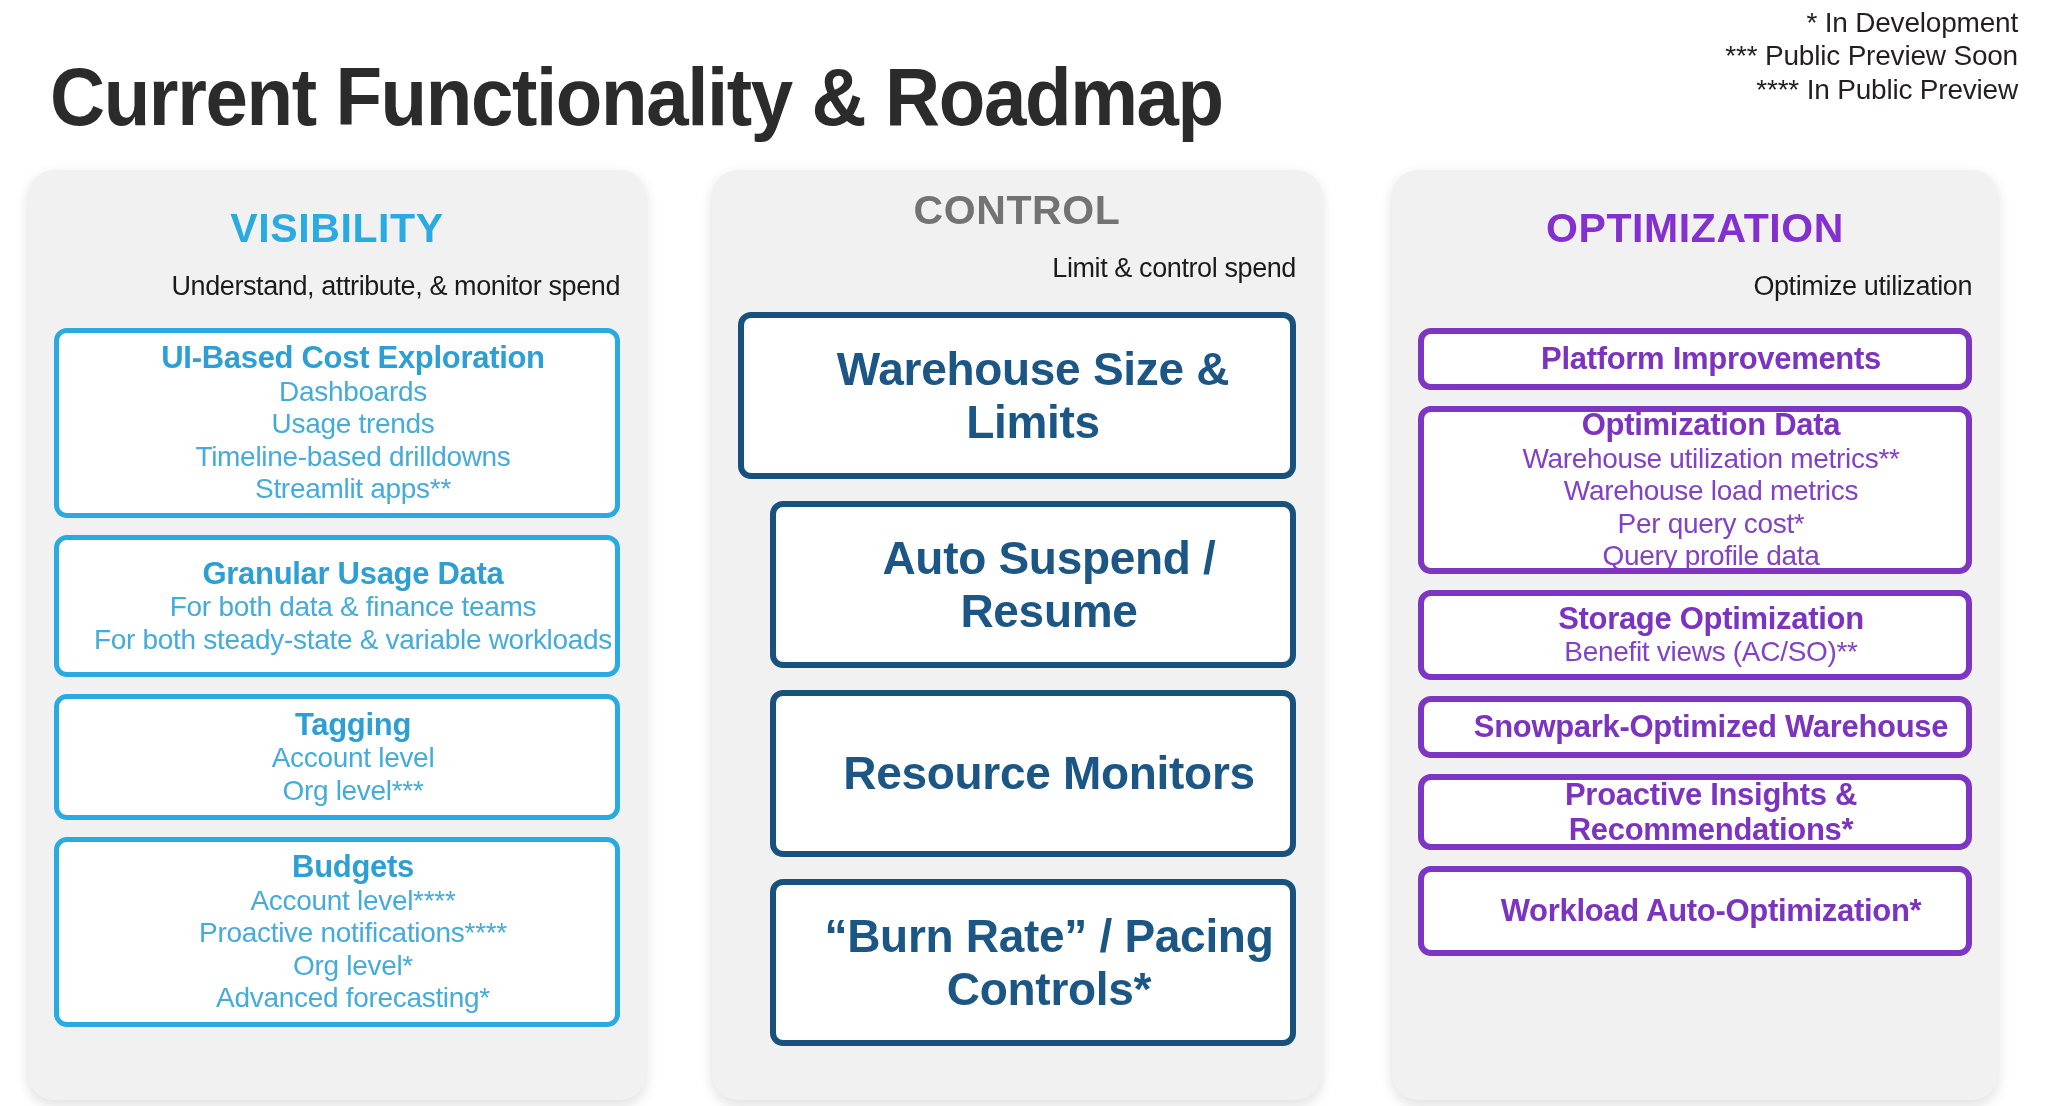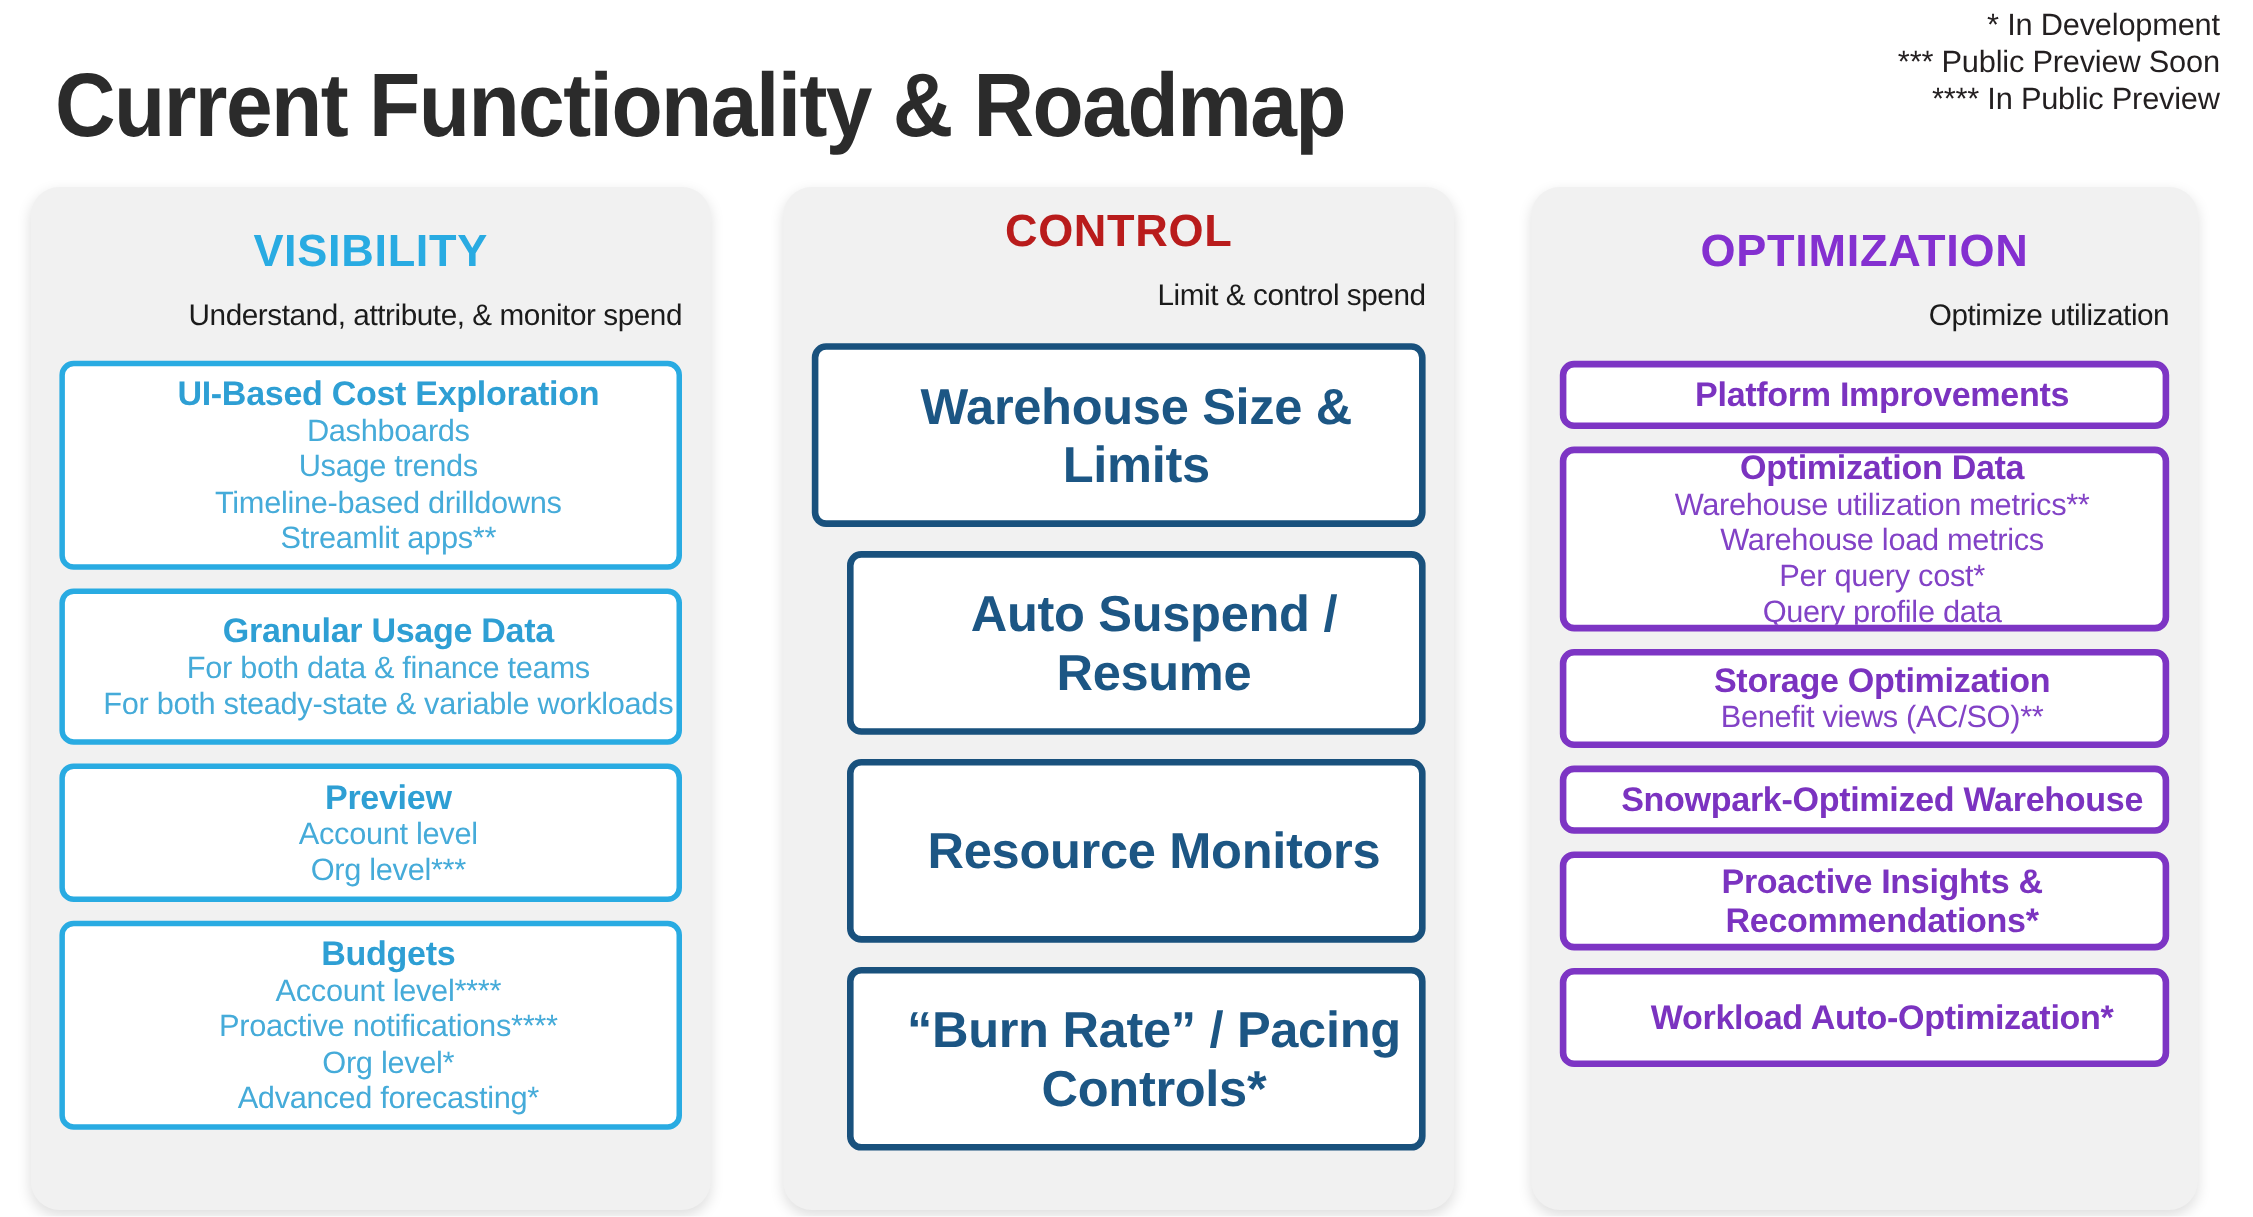--- a/index.html
+++ b/index.html
@@ -134,21 +134,21 @@
     letter-spacing: -0.3px;
   }
 
   
   .panel-visibility .panel-heading { color: #29ABE2; text-align: center; }
   .panel-visibility .card { border-color: #29ABE2; border-width: 5px; }
   .panel-visibility .card-title { color: #2e9fd4; }
   .panel-visibility .card-item  { color: #45abd9; }
 
   
-  .panel-control .panel-heading { color: #b91c1c; margin-top: 20px; }
+  .panel-control .panel-heading { color: #737373; margin-top: 20px; }
   .panel-control .card { border-color: #19517d; border-width: 6px; }
   .panel-control .card-title { color: #1c5684; font-size: 46px; }
 
   
   .panel-optimization .panel-heading { color: #8430d0; }
   .panel-optimization .card { border-color: #7d35c4; border-width: 6px; }
   .panel-optimization .card-title { color: #7b33c0; }
   .panel-optimization .card-item  { color: #8242c6; }
 
   
@@ -163,21 +163,21 @@
   
   .panel-control .cards { margin-top: 30px; }
   .panel-control .cards .card { height: 167px; }
   .panel-control .cards .card + .card { margin-top: 22px; margin-left: 32px; }
 
   
   .panel-optimization .cards .card:nth-child(1) { height: 62px; }
   .panel-optimization .cards .card:nth-child(2) { height: 168px; }
   .panel-optimization .cards .card:nth-child(3) { height: 90px; }
   .panel-optimization .cards .card:nth-child(4) { height: 62px; }
-  .panel-optimization .cards .card:nth-child(5) { height: 90px; }
+  .panel-optimization .cards .card:nth-child(5) { height: 76px; }
   .panel-optimization .cards .card:nth-child(6) { height: 90px; }
   .panel-optimization .cards .card + .card { margin-top: 16px; }
 </style>
 </head>
 <body>
 
 <div class="slide">
 
   <div class="legend">
     <span class="legend-line">*  In Development</span>
@@ -199,21 +199,21 @@
           <div class="card-item">Usage trends</div>
           <div class="card-item">Timeline-based drilldowns</div>
           <div class="card-item">Streamlit apps**</div>
         </div>
         <div class="card">
           <div class="card-title">Granular Usage Data</div>
           <div class="card-item">For both data &amp; finance teams</div>
           <div class="card-item">For both steady-state &amp; variable workloads</div>
         </div>
         <div class="card">
-          <div class="card-title">Preview</div>
+          <div class="card-title">Tagging</div>
           <div class="card-item">Account level</div>
           <div class="card-item">Org level***</div>
         </div>
         <div class="card">
           <div class="card-title">Budgets</div>
           <div class="card-item">Account level****</div>
           <div class="card-item">Proactive notifications****</div>
           <div class="card-item">Org level*</div>
           <div class="card-item">Advanced forecasting*</div>
         </div>

